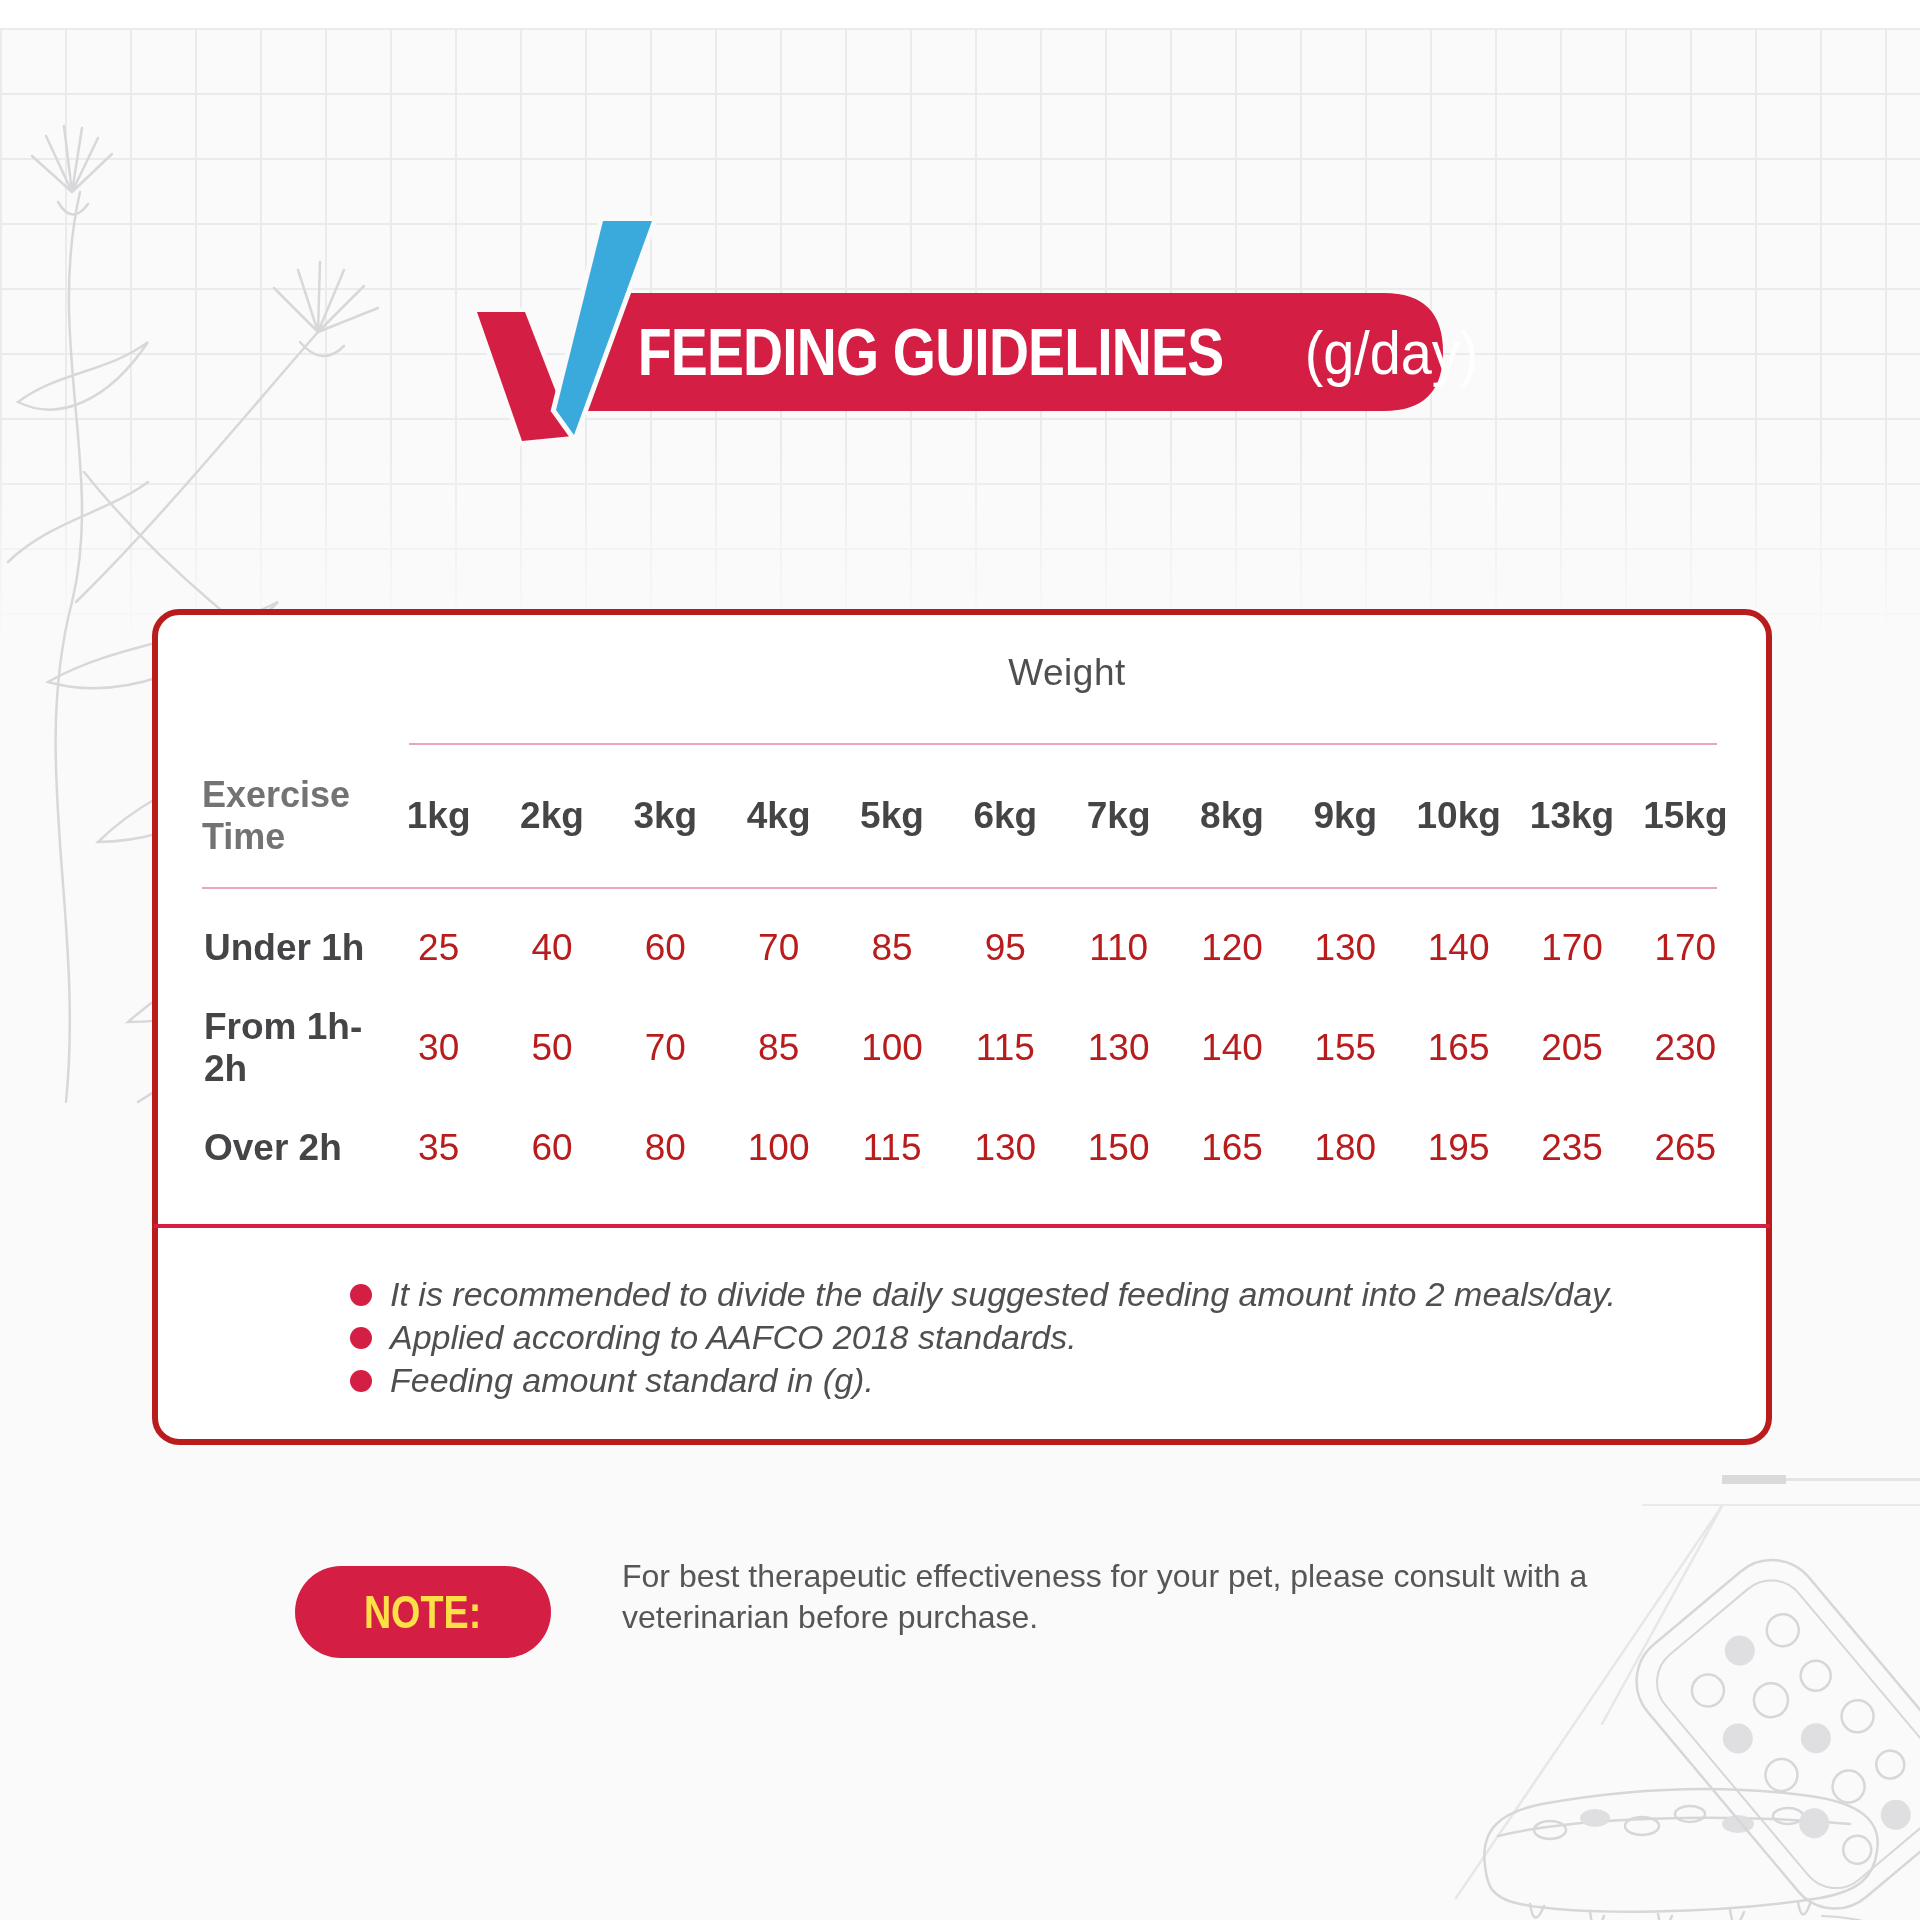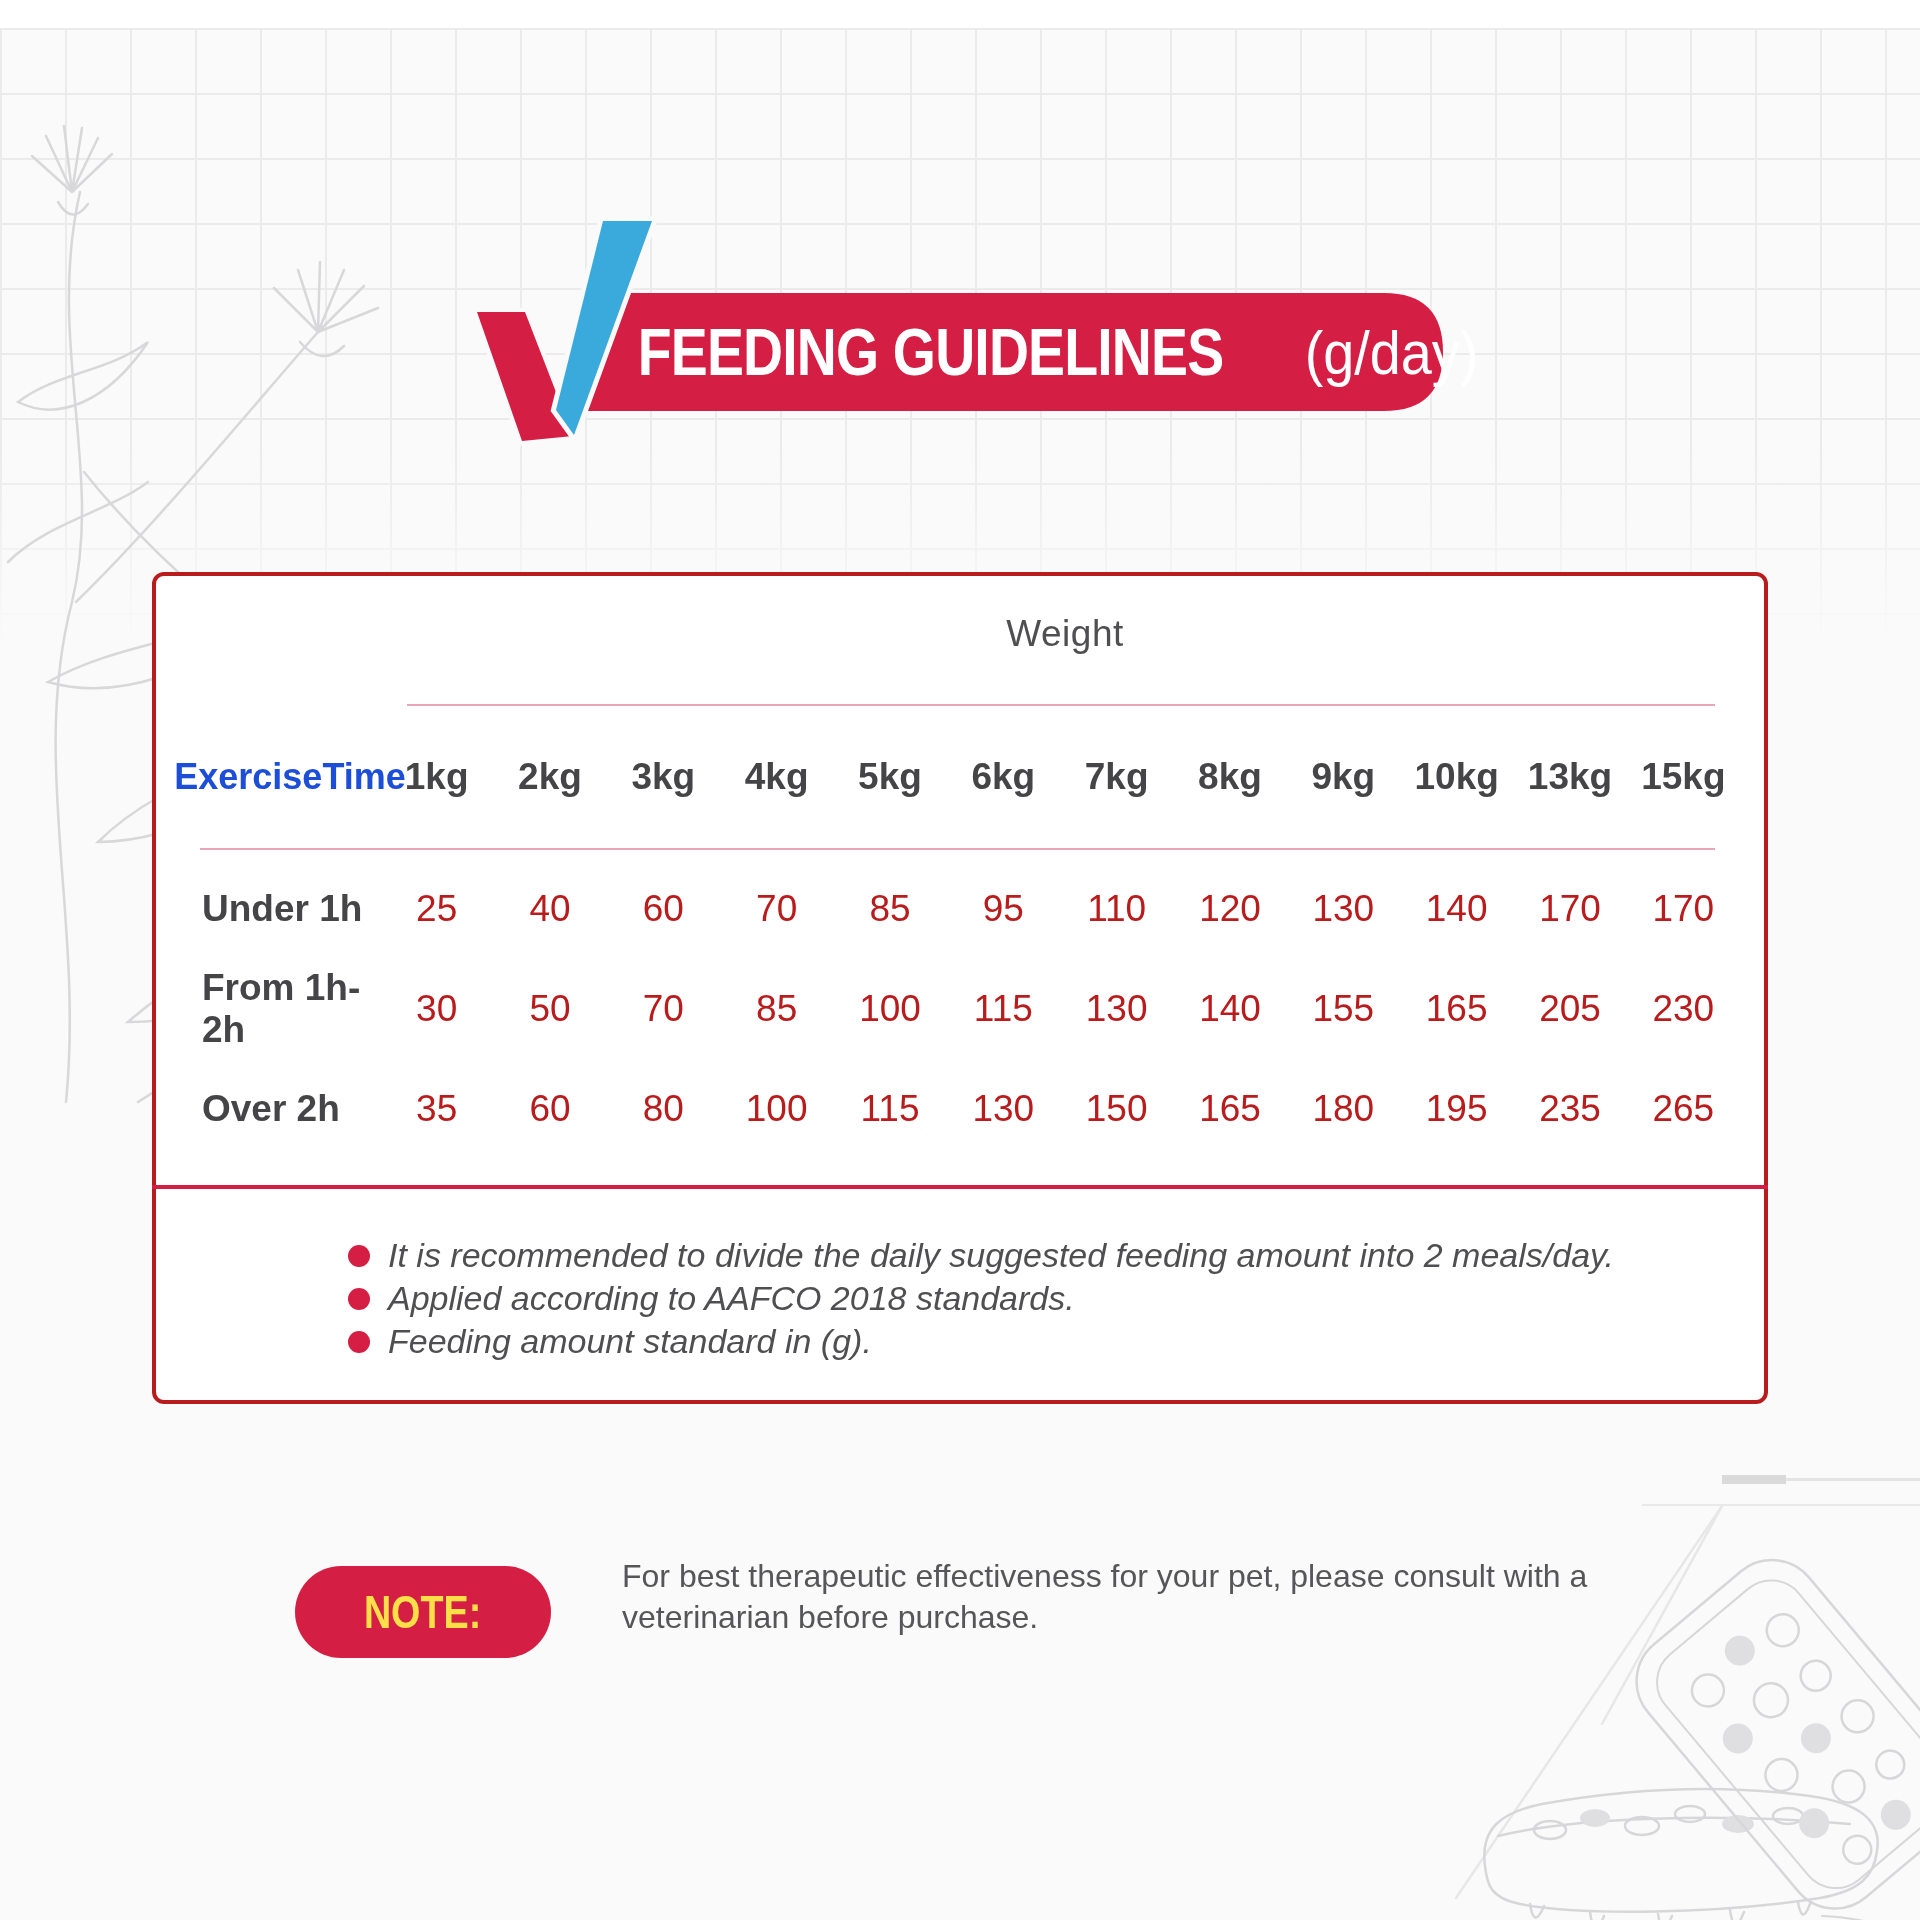--- a/index.html
+++ b/index.html
@@ -18,33 +18,33 @@
   .sketch{position:absolute;pointer-events:none;}
 
   
   .banner-svg{position:absolute;left:370px;top:150px;}
   .banner-text{position:absolute;left:640px;top:265px;width:790px;height:118px;
     display:flex;align-items:center;justify-content:center;gap:16px;color:#fff;white-space:nowrap;}
   .banner-bold{font-weight:bold;font-size:66px;letter-spacing:-1px;transform:scaleX(.84);transform-origin:center;}
   .banner-light{font-weight:400;font-size:62px;transform:scaleX(.9);transform-origin:center;}
 
   
-  .card{position:absolute;left:152px;top:544px;width:1608px;height:824px;background:#fff;
-    border:4px solid #b91c1c;border-radius:12px;}
+  .card{position:absolute;left:152px;top:581px;width:1608px;height:824px;background:#fff;
+    border:6px solid #b91c1c;border-radius:27px;}
   .weight-title{position:absolute;left:255px;top:32px;width:1308px;height:52px;
     display:flex;align-items:center;justify-content:center;
     font-size:37px;color:#4f4f52;letter-spacing:.5px;}
   .underline-a{position:absolute;left:251px;top:128px;width:1308px;height:2px;background:#eaa6b6;}
   .underline-b{position:absolute;left:44px;top:272px;width:1515px;height:2px;background:#eaa6b6;}
   .grid-row{display:grid;grid-template-columns:180px repeat(12,1fr);align-items:center;width:1540px;}
   .header-row{position:absolute;left:44px;top:130px;height:142px;}
   .rows-wrap{position:absolute;left:44px;top:283px;}
   .rows-wrap .grid-row{height:100px;}
-  .exercise-head{display:flex;flex-direction:row;align-items:flex-start;justify-content:center;
-    font-weight:bold;font-size:36px;color:#1d4ed8;line-height:1.18;}
+  .exercise-head{display:flex;flex-direction:column;align-items:flex-start;justify-content:center;
+    font-weight:bold;font-size:36px;color:#737373;line-height:1.18;}
   .kg-cell{text-align:center;font-weight:bold;font-size:37px;color:#454548;}
   .row-label{font-size:37px;font-weight:bold;color:#454548;padding-left:2px;}
   .val-cell{text-align:center;font-size:37px;color:#b91c1c;}
   .separator{position:absolute;left:-4px;right:-4px;top:609px;height:4px;background:#d41e44;}
   .notes{position:absolute;left:192px;top:658px;width:1340px;list-style:none;margin:0;padding:0;}
   .notes li{display:flex;align-items:flex-start;line-height:43px;
     font-style:italic;font-size:34px;color:#4f4f52;}
   .notes .dot{flex:0 0 auto;width:22px;height:22px;border-radius:50%;background:#d41e44;margin:11px 18px 0 0;}
 
   

